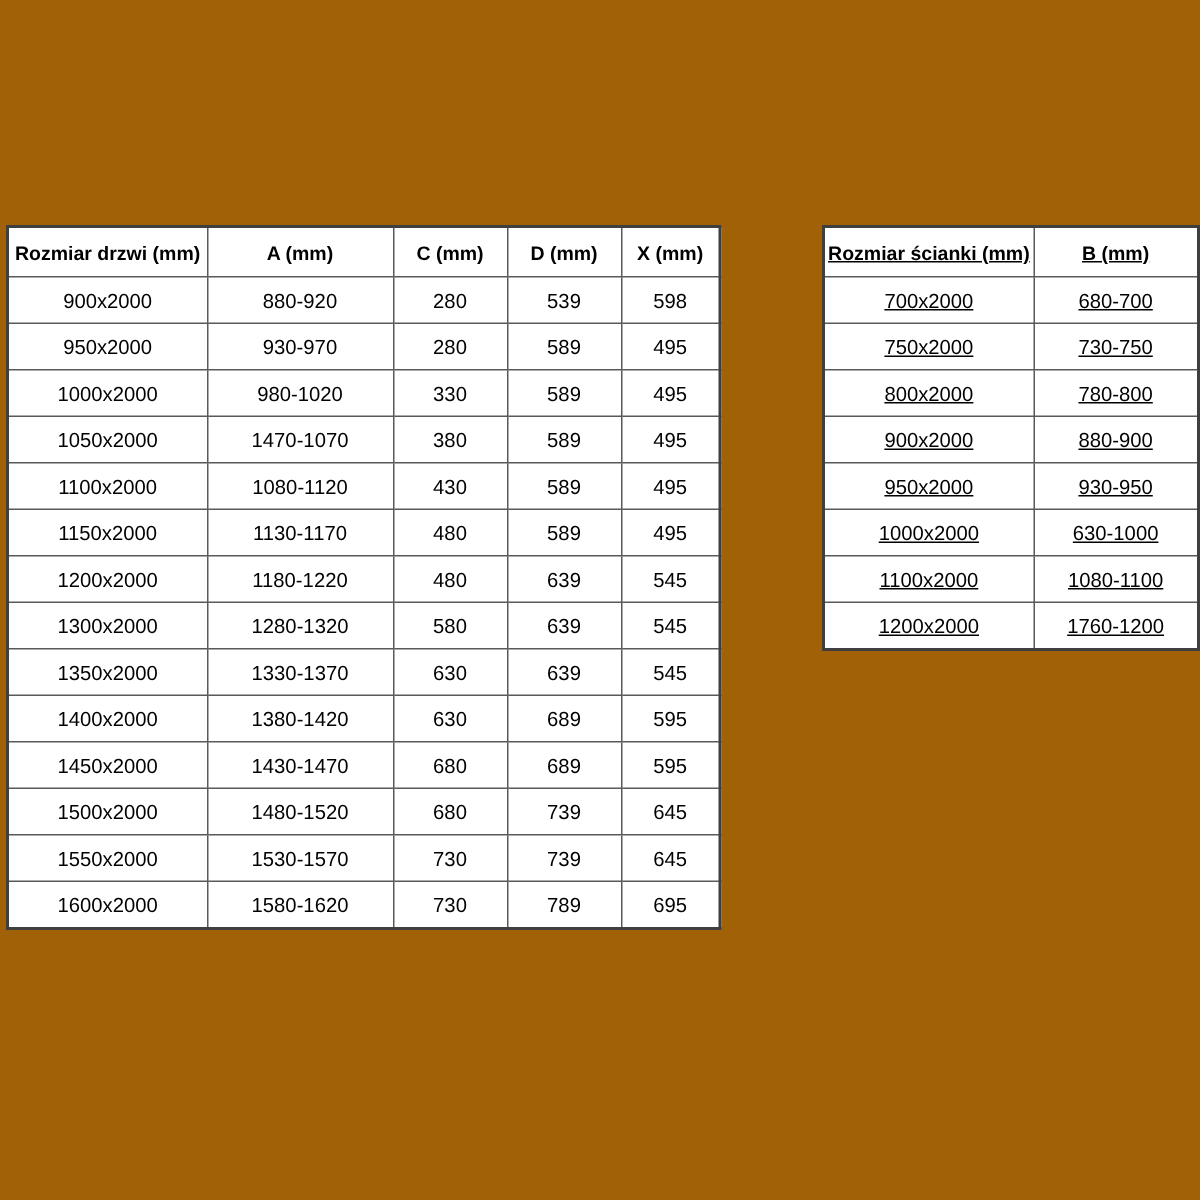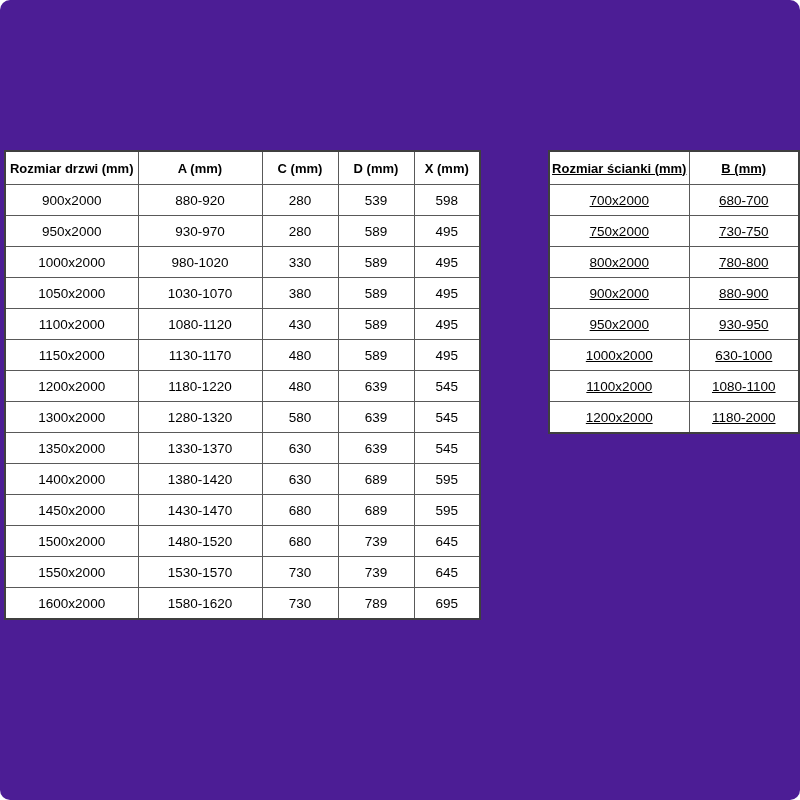--- a/index.html
+++ b/index.html
@@ -10,23 +10,22 @@
   body {
     width: 800px;
     height: 800px;
     font-family: "Liberation Sans", sans-serif;
     color: #000000;
   }
   .canvas {
     position: relative;
     width: 800px;
     height: 800px;
-    background: #4c1d95;
+    background: #a16207;
     overflow: hidden;
-    border-radius: 10px;
   }
   table.spec-table {
     position: absolute;
     border-collapse: collapse;
     table-layout: fixed;
     background: #ffffff;
     border: 2px solid #3f3f3f;
   }
   #table-doors {
     left: 4px;
@@ -100,21 +99,21 @@
         </tr>
         <tr>
           <td>1000x2000</td>
           <td>980-1020</td>
           <td>330</td>
           <td>589</td>
           <td>495</td>
         </tr>
         <tr>
           <td>1050x2000</td>
-          <td>1030-1070</td>
+          <td>1470-1070</td>
           <td>380</td>
           <td>589</td>
           <td>495</td>
         </tr>
         <tr>
           <td>1100x2000</td>
           <td>1080-1120</td>
           <td>430</td>
           <td>589</td>
           <td>495</td>
@@ -220,18 +219,18 @@
         <tr>
           <td>1000x2000</td>
           <td>630-1000</td>
         </tr>
         <tr>
           <td>1100x2000</td>
           <td>1080-1100</td>
         </tr>
         <tr>
           <td>1200x2000</td>
-          <td>1180-2000</td>
+          <td>1760-1200</td>
         </tr>
       </tbody>
   </table>
 
 </div>
 
 </body></html>

